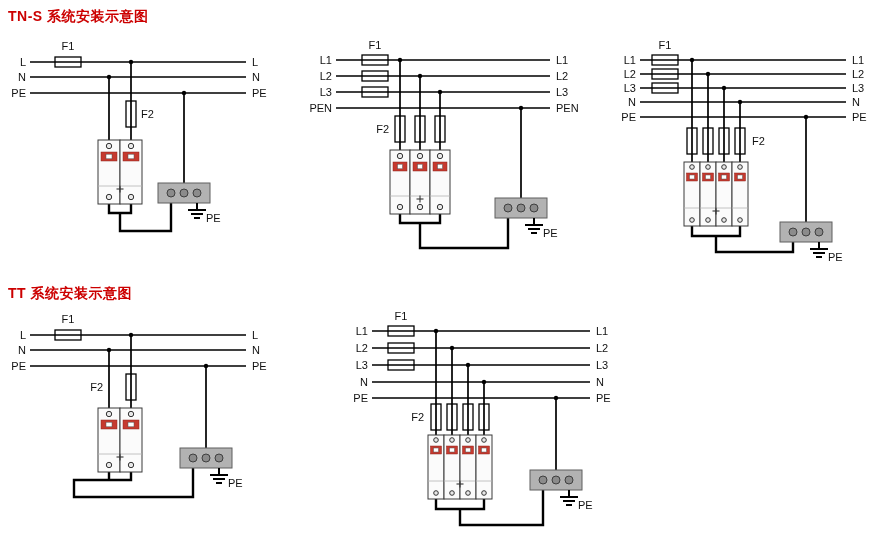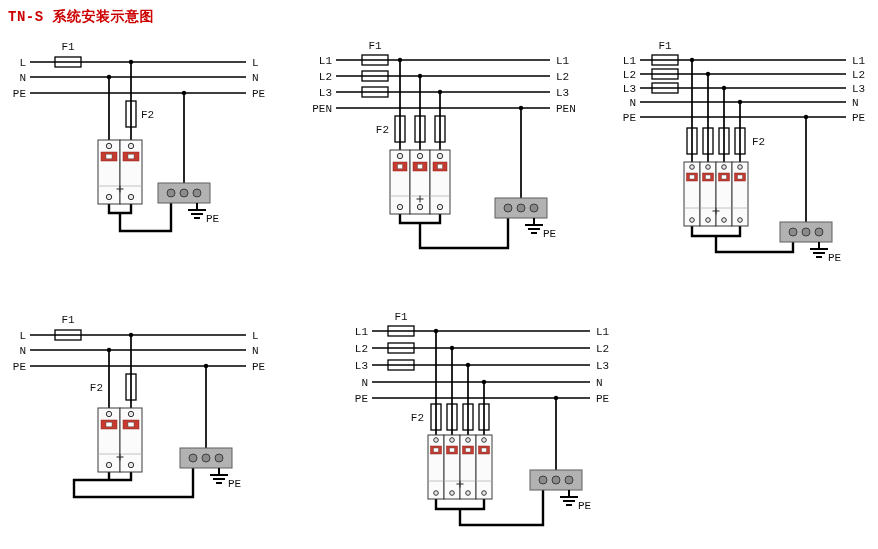--- a/index.html
+++ b/index.html
@@ -1,18 +1,18 @@
 <!DOCTYPE html>
 <html><head>
 <meta charset="utf-8">
 <style>
   html,body { margin:0; padding:0; background:#ffffff; }
   .page {
     position:relative; width:878px; height:549px; background:#ffffff;
-    font-family:Liberation Mono, monospace; overflow:hidden;text-align:center;
+    font-family:Liberation Sans, sans-serif; overflow:hidden;text-align:center;
   }
   .title {
     position:absolute; left:8px; color:#cc0000;
     font-size:14px; font-weight:bold; letter-spacing:.5px;
   }
   #title-tns { top:8px; }
   #title-tt  { top:285px; }
   svg.diagram-canvas { position:absolute; left:0; top:0; }
 
   .wire  { stroke:#000; stroke-width:1.7; fill:none; }
@@ -34,20 +34,21 @@
 
   .gndsym line { stroke:#000; stroke-width:2; }
   .crossline   { stroke:#333; stroke-width:1.1; }
 </style>
 </head>
 <body>
 
 <div class="page">
 
   <div class="title" id="title-tns">TN-S 系统安装示意图</div>
+  <div class="title" id="title-tt">TT 系统安装示意图</div>
 
   <svg class="diagram-canvas" width="878" height="549" viewBox="0 0 878 549">
     <defs>
       <rect id="fuseH" class="fuse" x="-13" y="-5" width="26" height="10"></rect>
       <rect id="fuseV" class="fuse" x="-5" y="-13" width="10" height="26"></rect>
       <g id="gnd" class="gndsym">
         <line x1="0" y1="0" x2="0" y2="7"></line>
         <line x1="-9" y1="7" x2="9" y2="7"></line>
         <line x1="-6" y1="11" x2="6" y2="11"></line>
         <line x1="-3" y1="15" x2="3" y2="15"></line>

